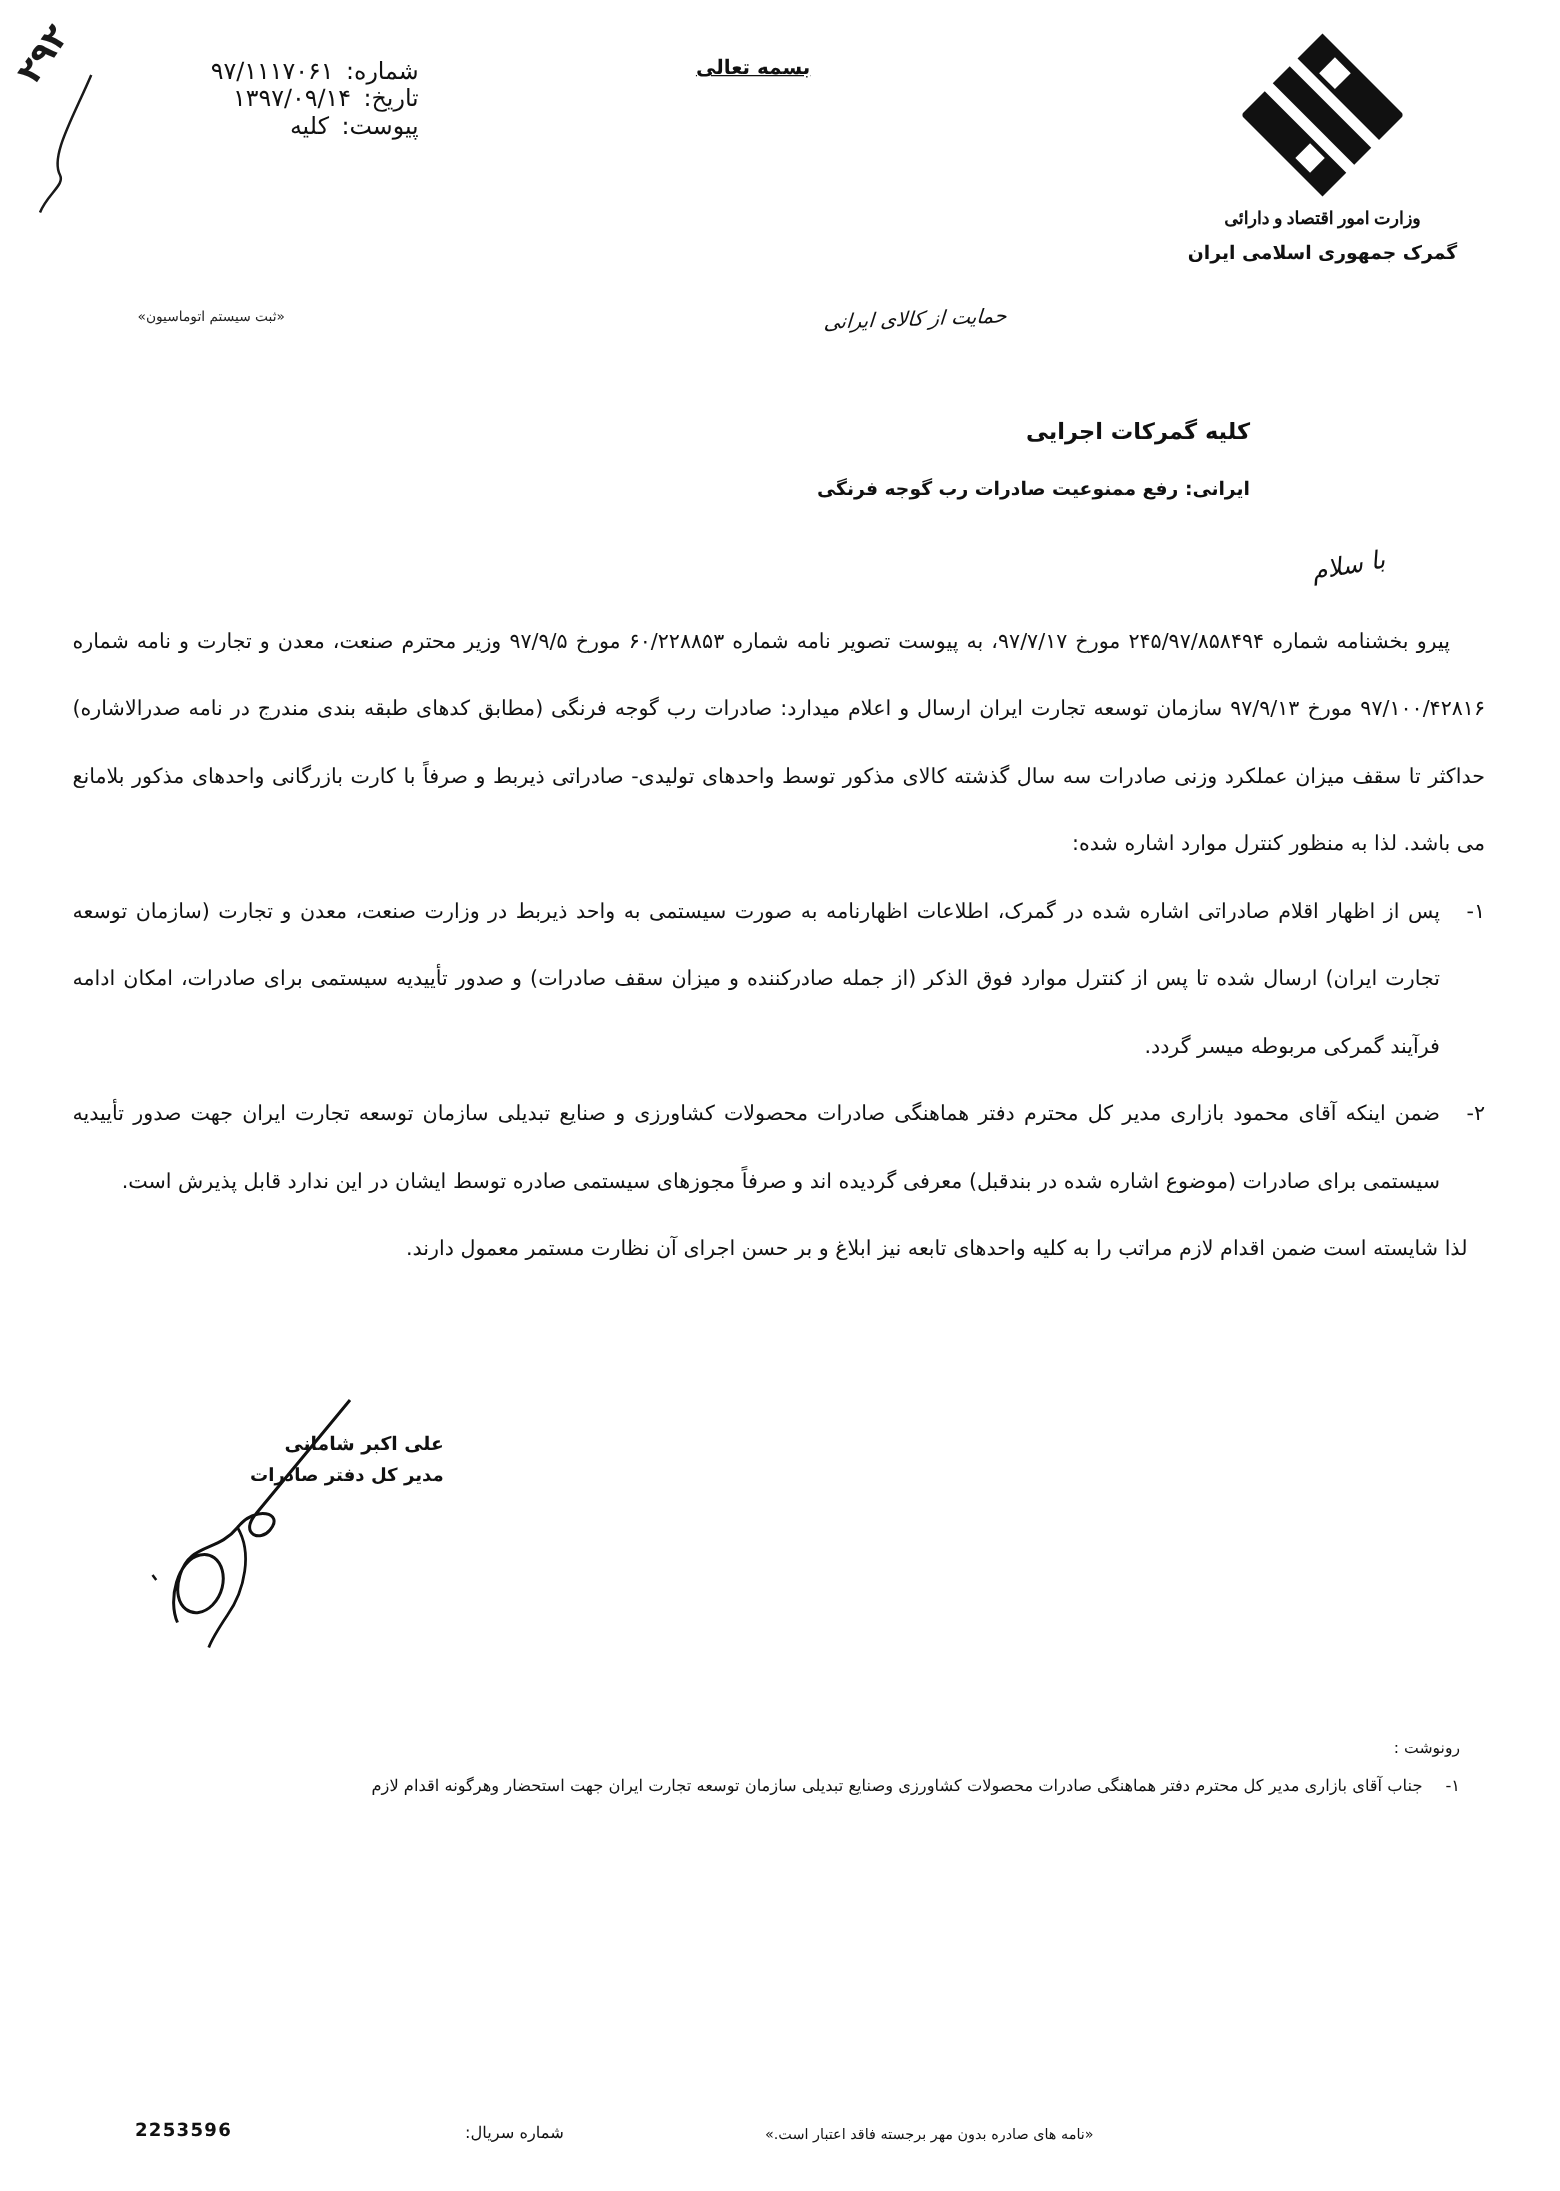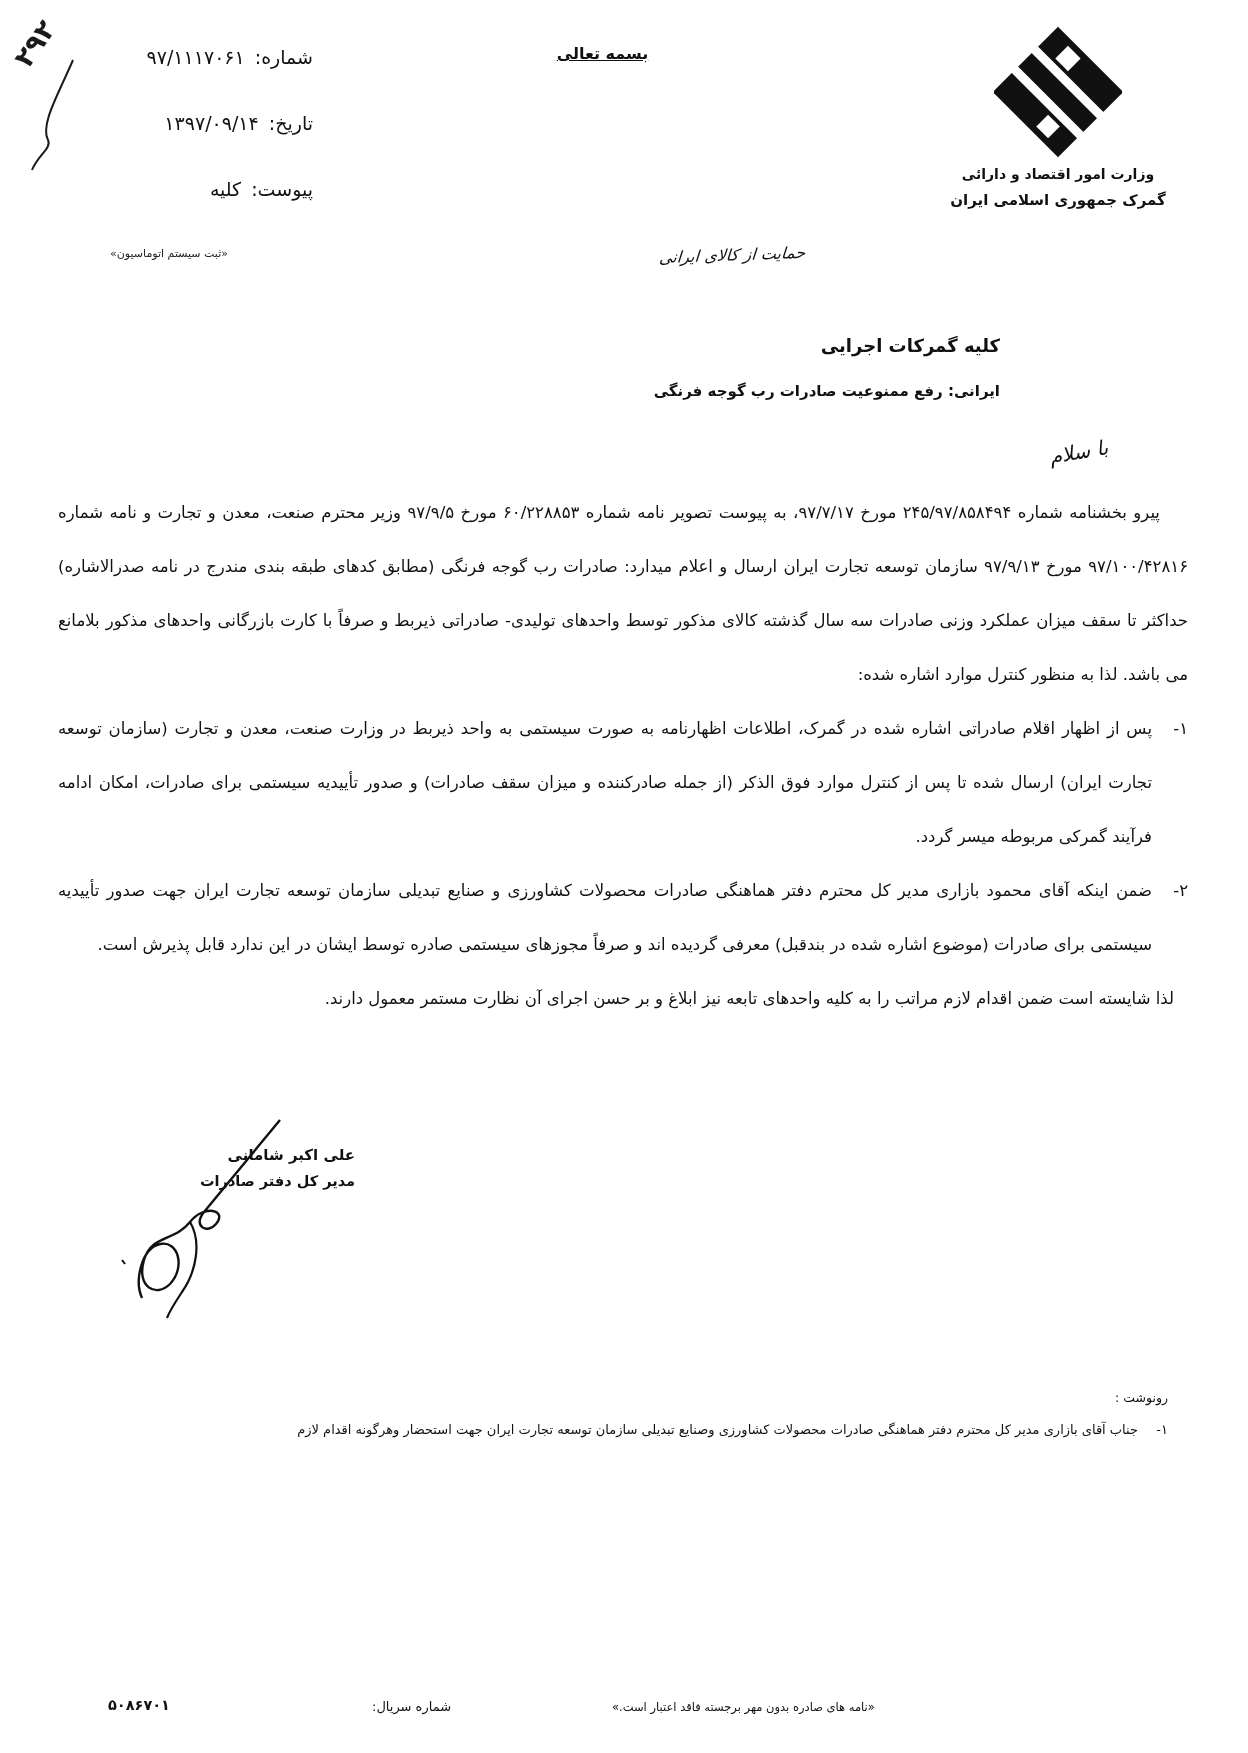--- a/index.html
+++ b/index.html
@@ -13,38 +13,38 @@
     font-family:"DejaVu Sans", sans-serif;
     direction:rtl;
     overflow:hidden;
   }
   
   .besmele {
     position:absolute; left:495px; top:44px; width:215px;
     text-align:center; font-weight:bold; font-size:16px;text-decoration:underline;
   }
   .meta {
-    position:absolute; left:48px; top:46px; width:265px;
-    display:flex; flex-direction:column; gap:44px;
+    position:absolute; left:70px; top:46px; width:265px;
+    display:flex; flex-direction:column; 
     font-size:19px;
   }
   .meta-row { text-align:right; white-space:nowrap; }
   .meta-row .lbl { margin-left:10px; }
   .hand-number {
     position:absolute; left:10px; top:28px;
     transform:rotate(-55deg);
     font-size:27px; font-weight:bold; color:#1a1a1a;
   }
   .hand-tail { position:absolute; left:18px; top:55px; }
   .logo-block {
     position:absolute; right:64px; top:26px; width:252px;
     text-align:center;
   }
   .logo-block svg { display:block; margin:0 auto; }
-  .ministry { font-weight:bold; font-size:14px; margin-top:8px; }
+  .ministry { font-weight:bold; font-size:14px; margin-top:8px;font-family:Liberation Serif, serif; }
   .organization { font-weight:bold; font-size:15px; margin-top:9px; }
   .automation-note {
     position:absolute; left:110px; top:247px;
     font-size:11px; color:#222;
   }
   .slogan {
     position:absolute; left:630px; top:246px; width:175px;
     font-size:16px; font-style:italic;
     transform:skewX(-6deg) rotate(-2deg);
     white-space:nowrap;
@@ -168,15 +168,15 @@
   </svg>
 
   <div class="copy-label">رونوشت :</div>
   <div class="copy-item">
     <span class="num">۱-</span>
     <span class="txt">جناب آقای بازاری مدیر کل محترم دفتر هماهنگی صادرات محصولات کشاورزی وصنایع تبدیلی سازمان توسعه تجارت ایران جهت استحضار وهرگونه اقدام لازم</span>
   </div>
 
   <div class="footer-disclaimer">«نامه های صادره بدون مهر برجسته فاقد اعتبار است.»</div>
   <div class="footer-serial-label">شماره سریال:</div>
-  <div class="footer-serial-value">۵۰۸۶۷۰۱</div>
+  <div class="footer-serial-value">2253596</div>
 
 </div>
 
 </body></html>

